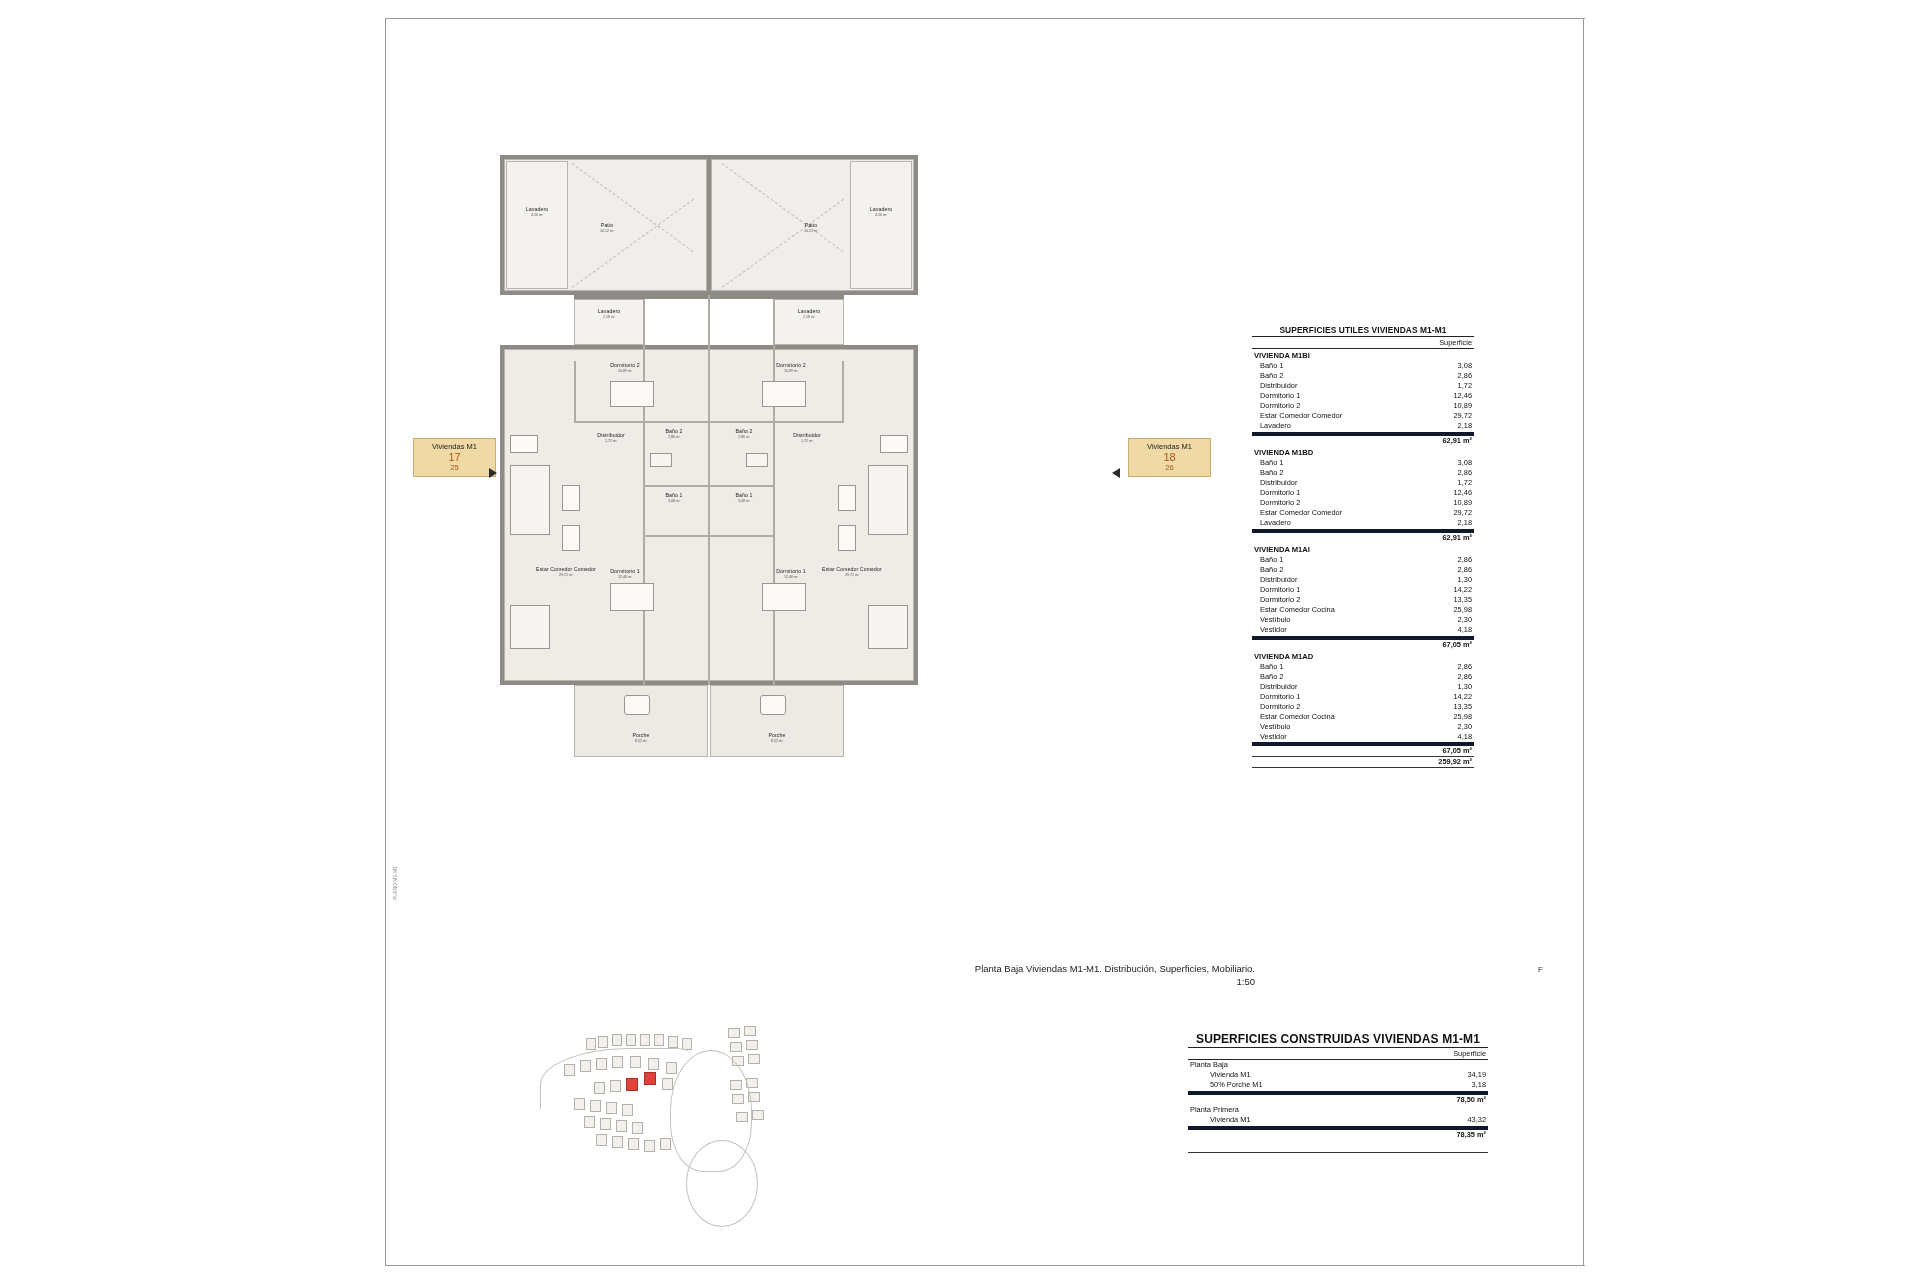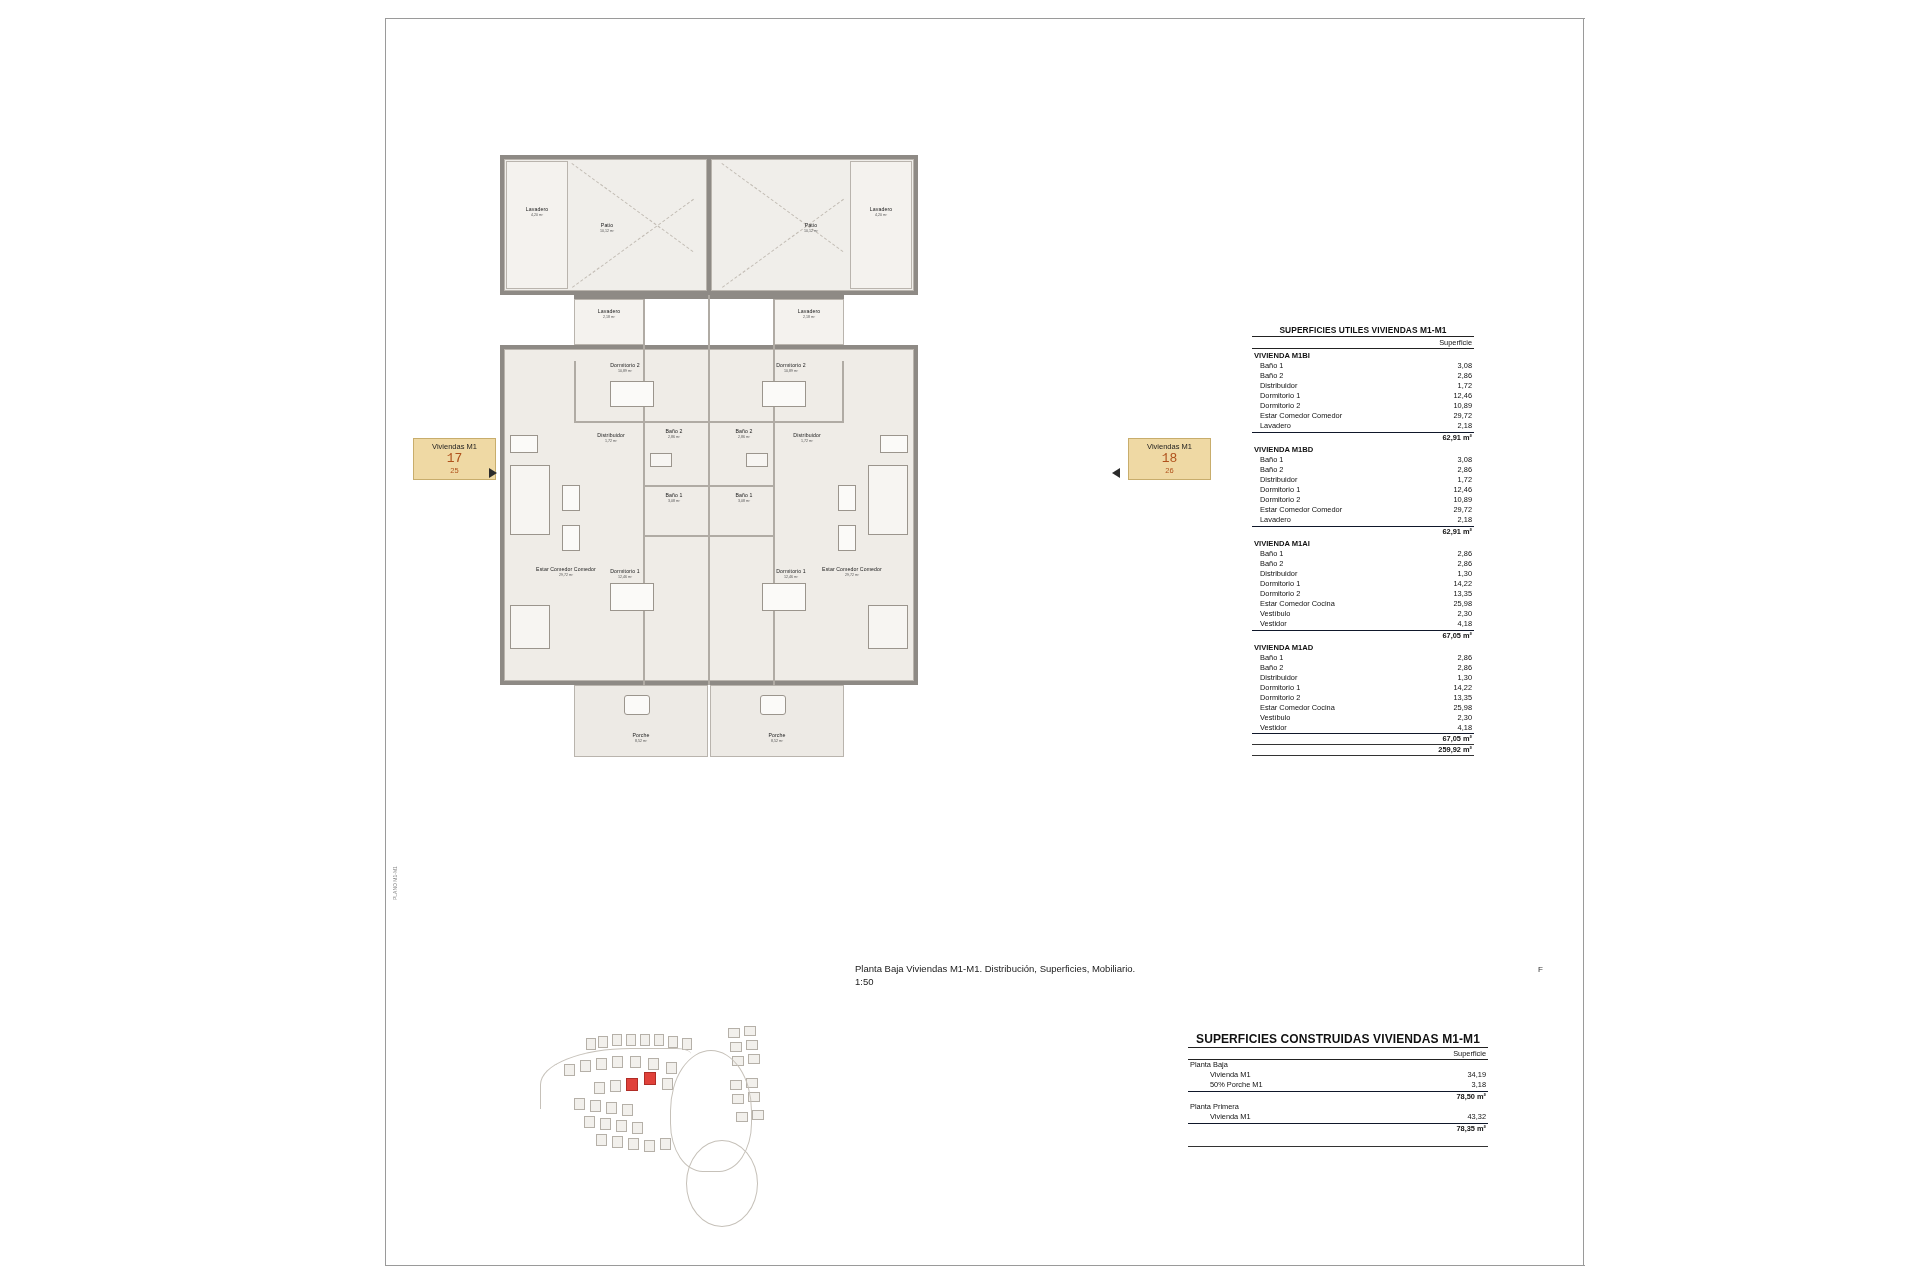--- a/index.html
+++ b/index.html
@@ -22,41 +22,41 @@
   .lbl .n{font-size:5.2px;display:block;letter-spacing:.1px;}
   .lbl .a{font-size:3.6px;display:block;color:#555;}
 
   .furn{position:absolute;border:.8px solid #9b958d;background:#fbfaf8;box-sizing:border-box;}
   .furn.soft{background:#f7f5f2;}
   .dash{position:absolute;border-top:.8px dashed #c3bdb5;transform-origin:0 0;}
 
   
   .tag{position:absolute;width:83px;background:#efd9a4;border:1px solid #c8ad6c;box-sizing:border-box;text-align:center;padding:3px 0 4px;}
   .tag .t1{font-size:7.5px;display:block;color:#1e1e1e;}
-  .tag .t2{font-size:13px;display:block;color:#b0521c;font-family:Liberation Mono, monospace;}
+  .tag .t2{font-size:11px;display:block;color:#b0521c;}
   .tag .t3{font-size:7.5px;display:block;color:#b0521c;text-align:center;}
   .arrow{position:absolute;width:0;height:0;border-top:5px solid transparent;border-bottom:5px solid transparent;}
   .arrow.r{border-left:8px solid #2b2b2b;}
   .arrow.l{border-right:8px solid #2b2b2b;}
 
   
-  .caption{position:absolute;left:855px;top:963px;width:400px;text-align:left;font-size:9.5px;color:#1a1a1a;}
+  .caption{position:absolute;left:855px;top:963px;width:400px;text-align:right;font-size:9.5px;color:#1a1a1a;}
   .caption .scale{display:block;margin-top:2px;font-size:9.5px;}
   .fmark{position:absolute;left:1538px;top:965px;font-size:8px;color:#333;}
   .vertcode{position:absolute;left:392px;top:900px;font-size:5px;color:#888;transform:rotate(-90deg);transform-origin:0 0;white-space:nowrap;}
 
   
   .tbl{position:absolute;font-size:7.4px;color:#111;}
   .tbl .ttl{font-weight:bold;font-size:8.4px;border-bottom:1px solid #222;padding-bottom:1px;text-align:center;letter-spacing:.1px;}
   .tbl .sub{text-align:right;border-bottom:1px solid #222;padding:1px 2px 1px 0;font-size:7.4px;}
   .tbl .grp{font-weight:bold;font-size:7.6px;padding:2px 0 1px 2px;}
   .row{display:flex;justify-content:space-between;padding:0 2px 0 8px;line-height:1.35;}
   .row.ind{padding-left:22px;}
   .row .v{min-width:36px;text-align:right;}
-  .sumline{border-top:1px solid #0f172a;margin-top:1px;}
+  .sumline{border-top:4px solid #0f172a;margin-top:1px;}
   .row.total{font-weight:bold;justify-content:flex-end;padding-right:2px;}
   .row.total .v{min-width:auto;}
   .grand{border-top:1px solid #333;border-bottom:1px solid #333;}
   .lead{border-bottom:1px solid #333;}
 
   #tbl-utiles{left:1252px;top:325px;width:222px;}
   #tbl-constr{left:1188px;top:1032px;width:300px;}
   #tbl-constr .ttl{font-size:12px;}
 
   

